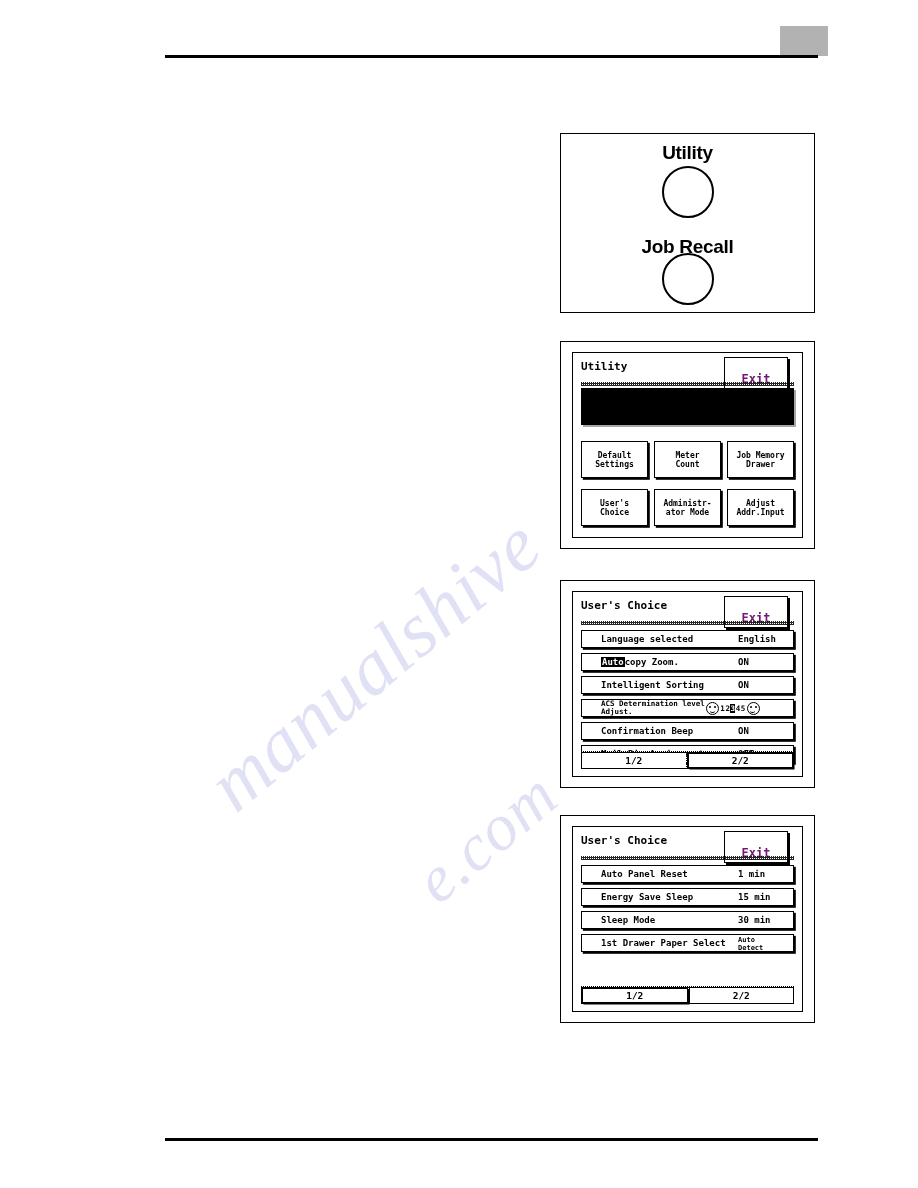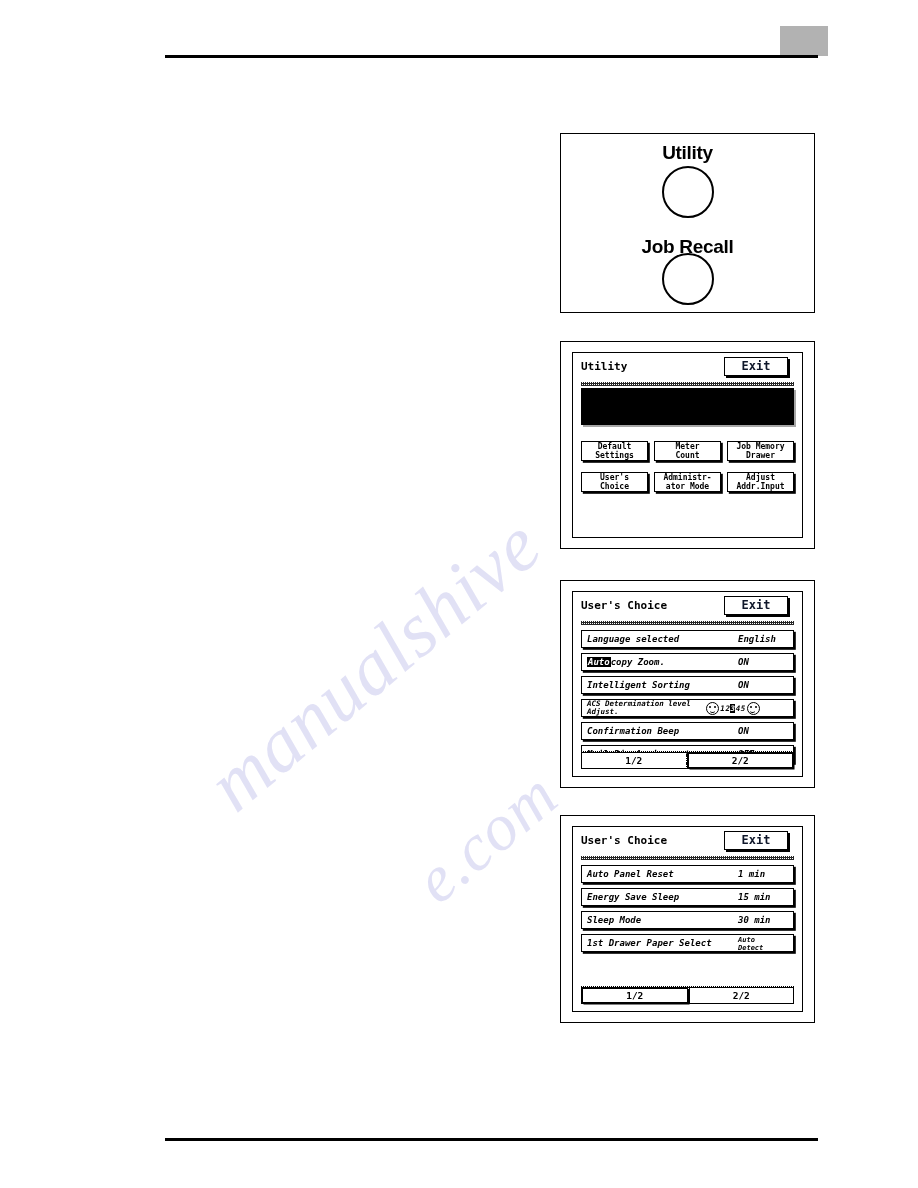--- a/index.html
+++ b/index.html
@@ -123,28 +123,28 @@
     font-family:"DejaVu Sans Mono","Liberation Mono",monospace;
     font-size:11px;
     font-weight:bold;
     color:#000;
     letter-spacing:0px;
   }
   .exit-btn{
     position:absolute;
     right:6px;top:-2px;
     min-width:48px;
-    padding:1px 7px 2px;
+    padding:14px 7px 2px;
     border:1.6px solid #000;
     background:#fff;
     text-align:center;
     font-family:"DejaVu Sans Mono","Liberation Mono",monospace;
     font-size:12px;
     font-weight:bold;
-    color:#0f172a;
+    color:#701a75;
     box-shadow:2px 2px 0 #000;
   }
   .dotrule{
     height:4px;
     margin-top:1px;
     background-image:
       repeating-linear-gradient(90deg,#000 0 1px,transparent 1px 2px),
       repeating-linear-gradient(0deg,#000 0 1px,transparent 1px 2px);
     background-size:2px 2px;
     opacity:.85;
@@ -161,21 +161,21 @@
   .util-grid{
     margin-top:16px;
     display:grid;
     grid-template-columns:repeat(3,1fr);
     grid-template-rows:repeat(2,auto);
     gap:11px 6px;
   }
   .util-btn{
     border:1.4px solid #000;
     background:#fff;
-    height:20px;
+    height:37px;
     box-shadow:1.8px 1.8px 0 #000;
     display:flex;
     flex-direction:column;
     align-items:center;
     justify-content:center;
     font-family:"DejaVu Sans Mono","Liberation Mono",monospace;
     font-size:8px;
     font-weight:bold;
     line-height:9px;
     color:#000;
@@ -191,27 +191,26 @@
   .uc-row{
     position:relative;
     height:18px;
     margin-bottom:5px;
     border:1.4px solid #000;
     background:#fff;
     box-shadow:1.8px 1.8px 0 #000;
     box-sizing:border-box;
     display:flex;
     align-items:center;
-    padding:0 5px;
+    padding:0 19px;
     font-family:"DejaVu Sans Mono","Liberation Mono",monospace;
     font-size:9px;
     font-weight:bold;
     color:#000;
     overflow:hidden;
-    font-style:italic;
   }
   .uc-label{ flex:0 0 auto; white-space:nowrap; }
   .uc-label-2line{
     display:flex;flex-direction:column;
     line-height:8px;font-size:7.5px;
   }
   .uc-value{
     position:absolute;
     left:128px;
     white-space:nowrap;

